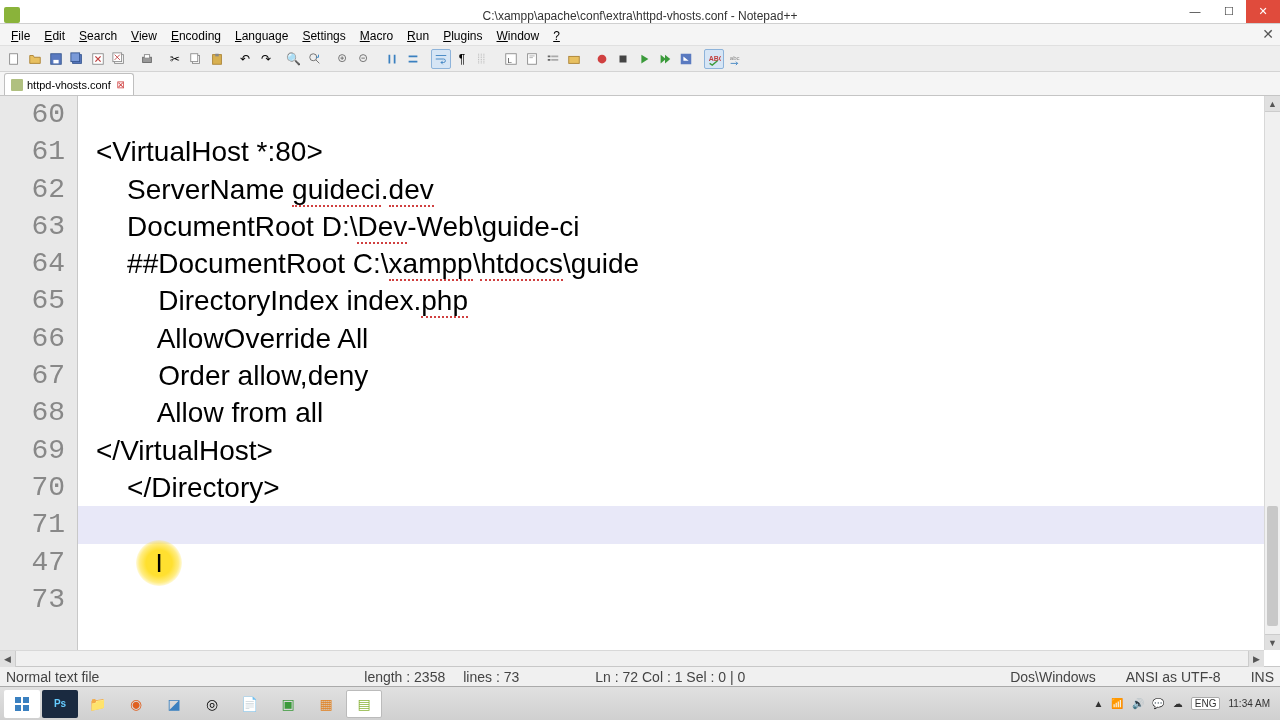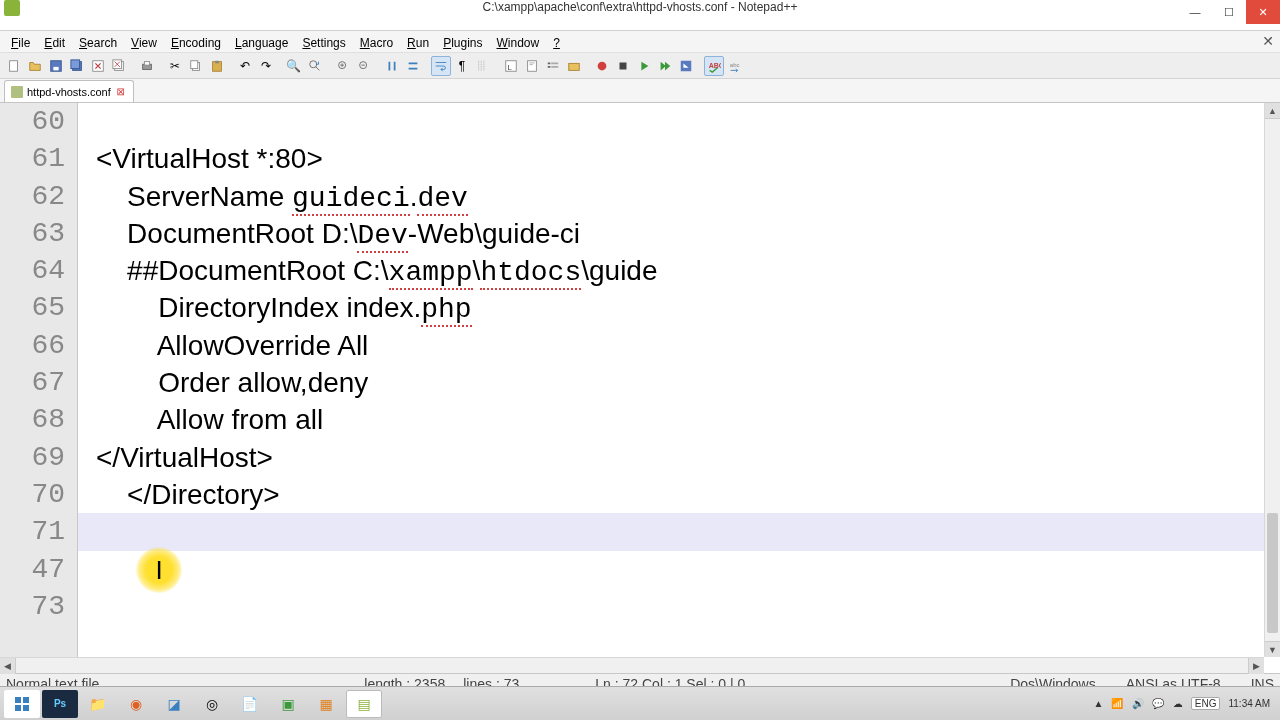--- a/index.html
+++ b/index.html
@@ -1,18 +1,18 @@
 <!DOCTYPE html>
 <html><head>
 <meta charset="utf-8">
 <style>
 * { margin: 0; padding: 0; box-sizing: border-box; font-family: "Segoe UI", Tahoma, sans-serif; }
 body { width: 1280px; height: 720px; overflow: hidden; background: #f0f0f0; position: relative; }
 
-.titlebar { height: 31px; background: #fff; display: flex; align-items: flex-start; border-bottom: 1px solid #d0d0d0; position: relative; }
+.titlebar { height: 24px; background: #fff; display: flex; align-items: flex-end; border-bottom: 1px solid #d0d0d0; position: relative; }
 .titlebar .app-icon { width: 16px; height: 16px; margin-left: 4px; background: #8ab33a; border-radius: 2px; }
 .titlebar .title { position:absolute; left:0; right:0; text-align:center; font-size: 12px; color: #333; pointer-events:none; }
 .titlebar .win-controls { margin-left: auto; display:flex; }
 .titlebar .win-btn { width: 34px; height: 24px; display:flex; align-items:center; justify-content:center; font-size: 11px; color:#333; }
 .titlebar .win-close { background: #e04b3c; color:#fff; }
 .titlebar .win-min { background:#fff; }
 .titlebar .win-max { background:#fff; }
 
 .menubar { height: 22px; background: #f5f5f5; display:flex; align-items:flex-end; padding: 0 4px; border-bottom: 1px solid #e0e0e0; font-size: 12px; position:relative; }
 .menubar .menu-item { padding: 2px 7px; cursor: default; }
@@ -30,21 +30,21 @@
 .tab .tab-icon { width:12px; height:12px; background:#b0c080; border-radius:1px; }
 .tab .tab-close { width:12px; height:12px; font-size:10px; color:#d04040; display:flex; align-items:center; justify-content:center; }
 
 .editor-container { position:relative; height: 570px; background:#fff; }
 .editor { position:absolute; top:0; left:0; right:16px; bottom:16px; overflow:hidden; display:flex; }
 .gutter { width: 78px; background:#e8e8e8; border-right:1px solid #c8c8c8; }
 .gutter .ln { height: 37.3px; font-family: "Courier New", monospace; font-size: 28px; color:#888; text-align:right; padding-right: 12px; line-height:37.3px; }
 .code { flex:1; position:relative; font-family: "Courier New", monospace; font-size: 28px; }
 .code .line { height:37.3px; line-height:37.3px; white-space:pre; padding-left: 18px; color:#000; position:relative; }
 .code .line.current { background: #e8e8f8; }
-.red-ul { border-bottom: 2px dotted #d04040; font-family: Liberation Mono, monospace; }
+.red-ul { border-bottom: 2px dotted #d04040; }
 
 .vscroll { position:absolute; top:0; right:0; width:16px; bottom:16px; background:#f0f0f0; border-left:1px solid #d8d8d8; }
 .vscroll .arrow { height:16px; background:#e0e0e0; display:flex; align-items:center; justify-content:center; font-size:9px; color:#555; }
 .vscroll .arrow.up { border-bottom:1px solid #ccc; }
 .vscroll .arrow.down { position:absolute; bottom:0; left:0; right:0; border-top:1px solid #ccc; }
 .vscroll .thumb { position:absolute; left:2px; right:2px; background:#c8c8c8; border-radius:2px; }
 
 .hscroll { position:absolute; left:0; right:16px; bottom:0; height:16px; background:#f0f0f0; border-top:1px solid #d8d8d8; }
 .hscroll .arrow { width:16px; height:16px; background:#e0e0e0; display:inline-flex; align-items:center; justify-content:center; font-size:9px; color:#555; }
 .hscroll .arrow.left { border-right:1px solid #ccc; float:left;}

